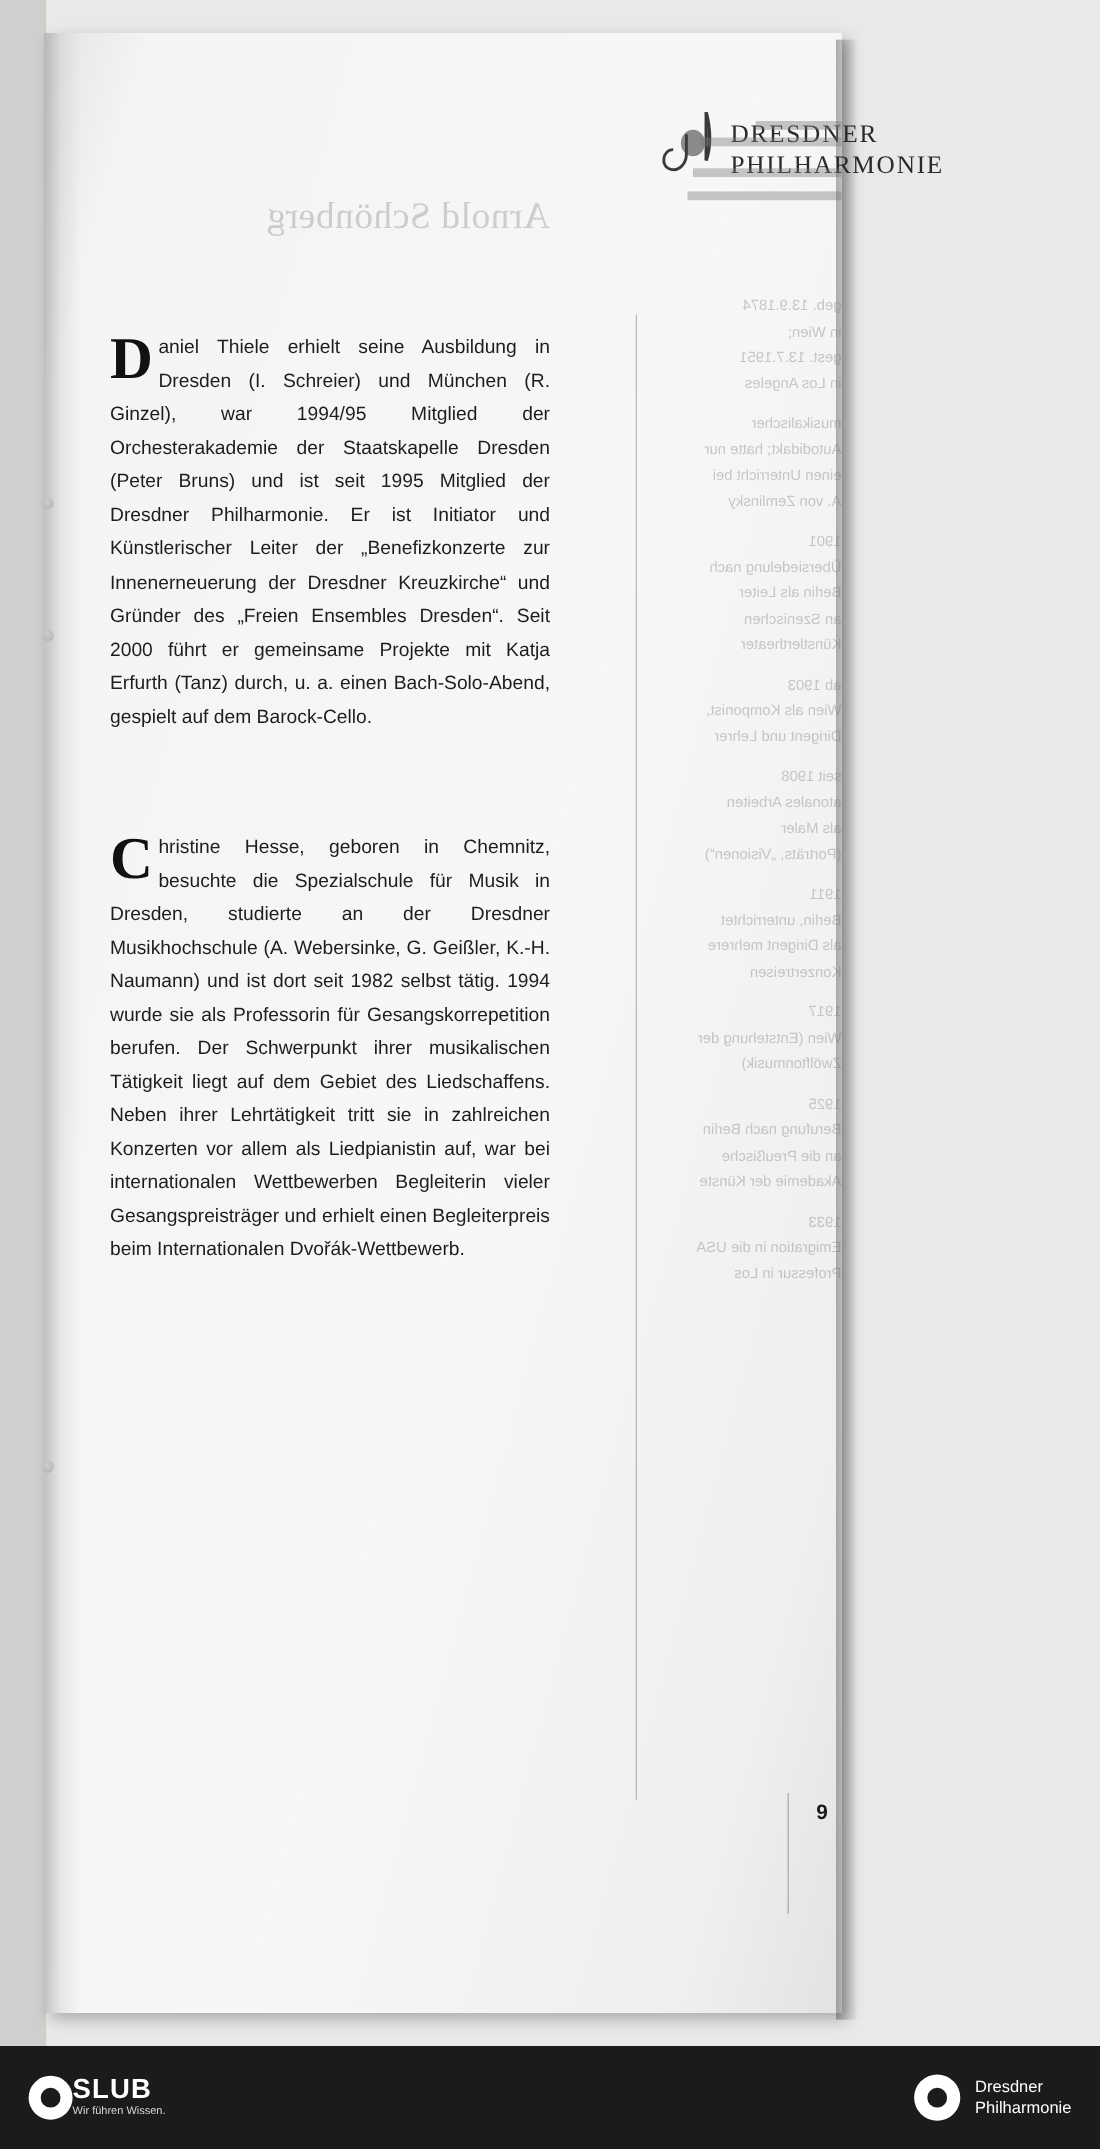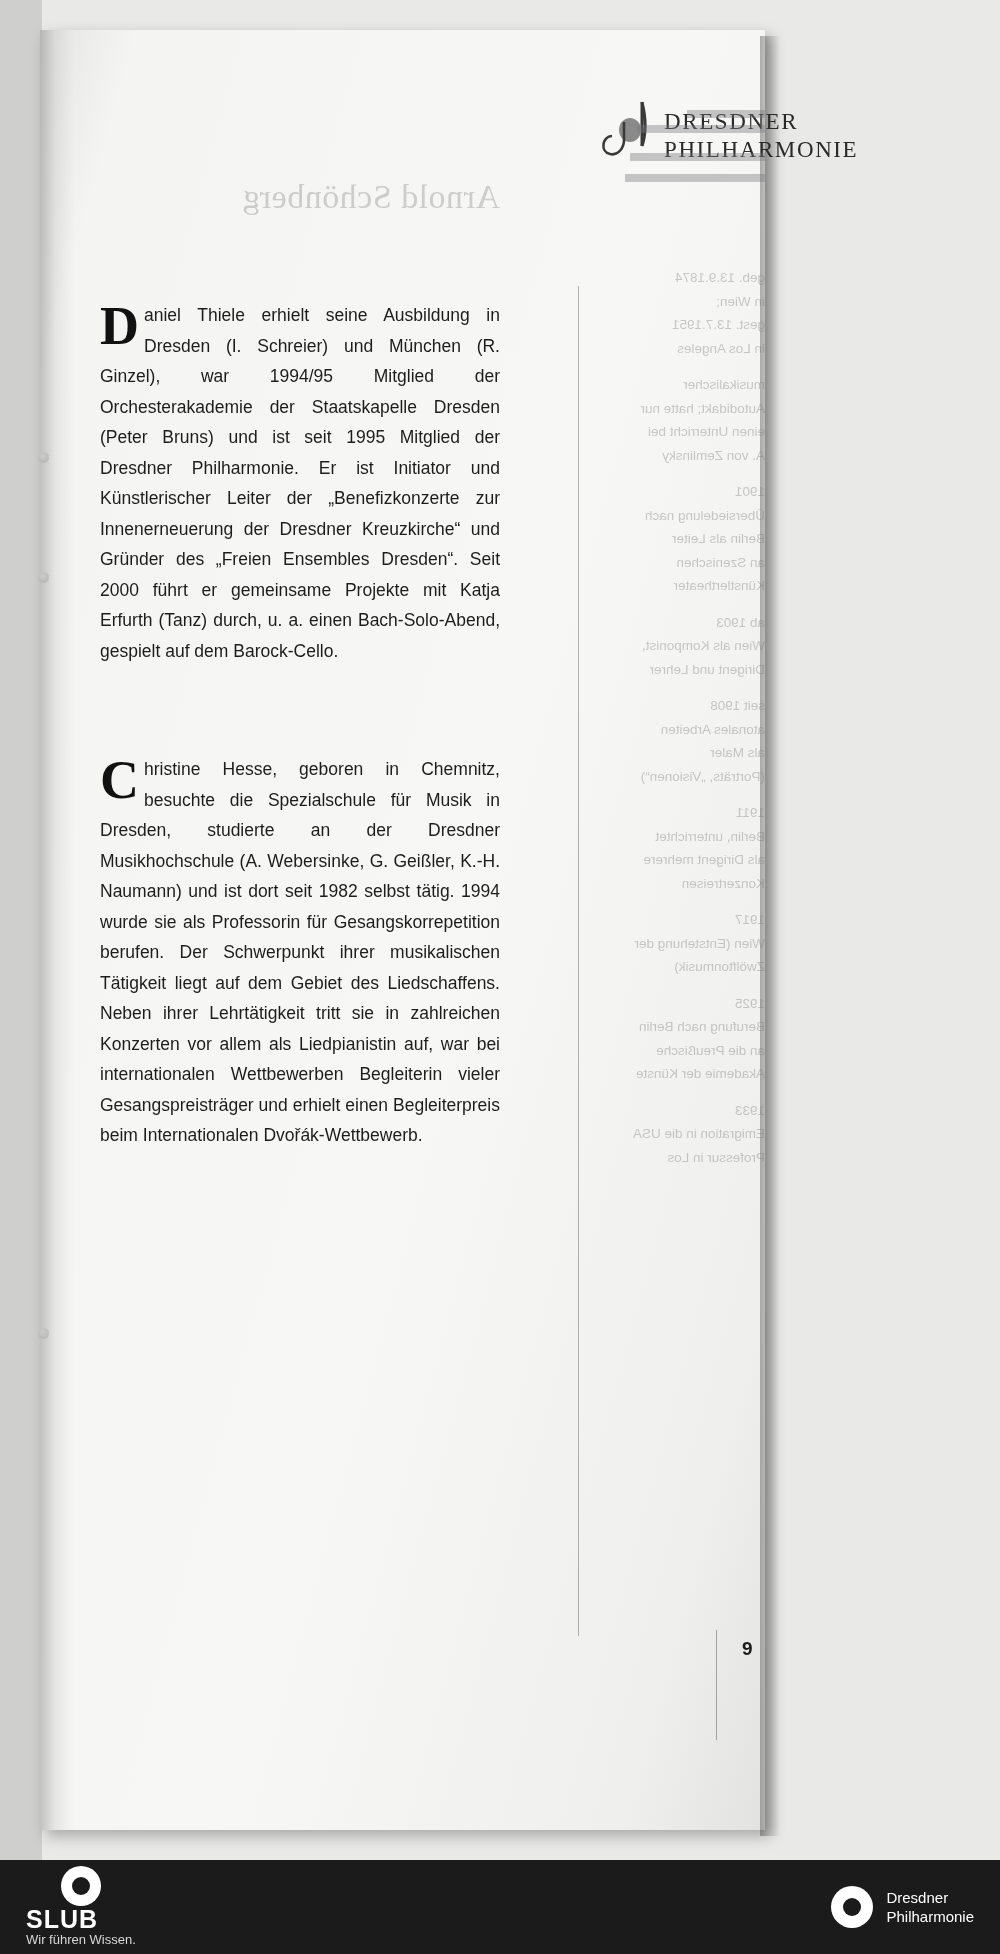--- a/index.html
+++ b/index.html
@@ -178,21 +178,20 @@
     width: 1000px; height: 94px;
     background: #1b1b1b;
     display: flex;
     align-items: center;
     justify-content: space-between;
     padding: 0 26px;
   }
   .slub {
     display: flex;
     align-items: center;
-    flex-direction: column;
   }
   .slub-mark {
     width: 40px; height: 40px;
     border-radius: 50%;
     background: #ffffff;
     position: relative;
     flex: 0 0 auto;
   }
   .slub-mark::after {
     content: "";
@@ -204,21 +203,21 @@
   }
   .slub-text .slub-name {
     color: #fff;
     font-size: 25px;
     font-weight: 700;
     letter-spacing: 1px;
     line-height: 26px;
   }
   .slub-text .slub-tag {
     color: #d8d8d8;
-    font-size: 13px;
+    font-size: 10px;
     line-height: 16px;
   }
   .dp {
     display: flex;
     align-items: center;
     gap: 13px;
   }
   .dp-mark {
     width: 42px; height: 42px;
     border-radius: 50%;

